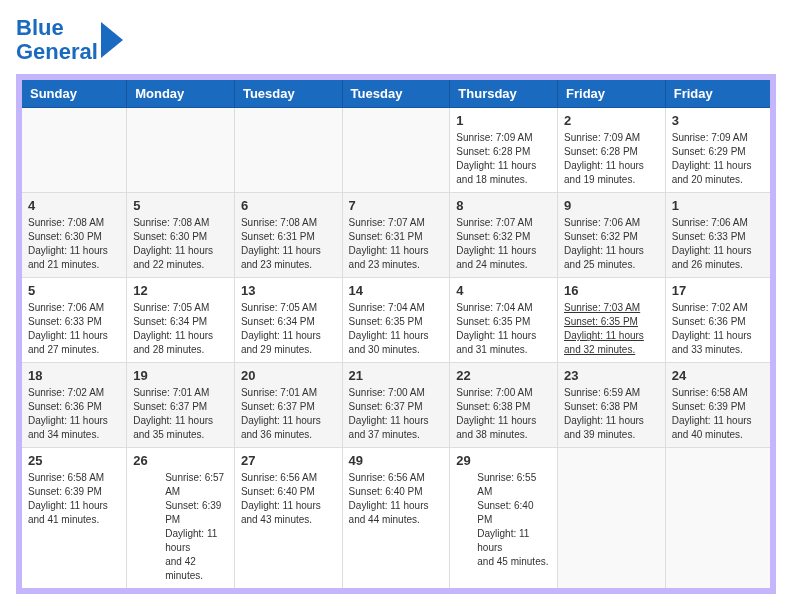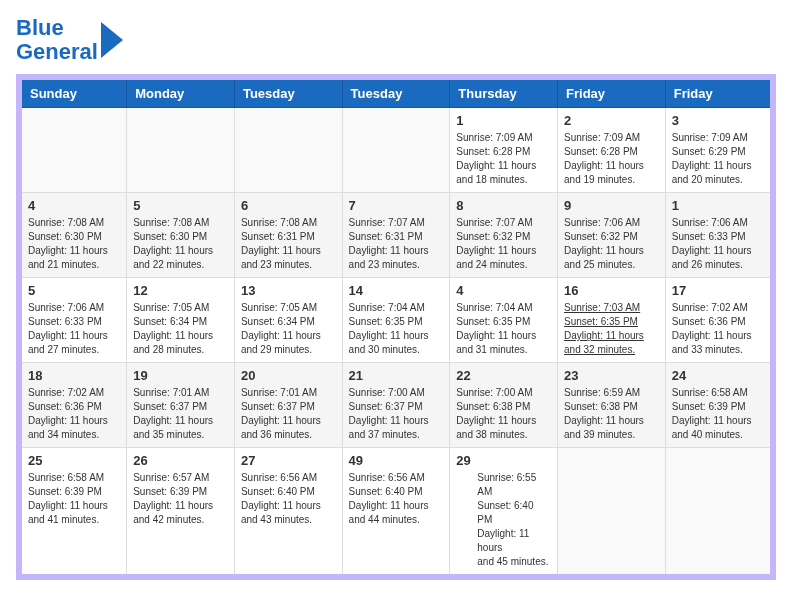--- a/index.html
+++ b/index.html
@@ -292,21 +292,21 @@
       <tr>
         <td>
           <span class="day-num">25</span>
           <div class="day-info" style="white-space: pre-line;">Sunrise: 6:58 AM
 Sunset: 6:39 PM
 Daylight: 11 hours
 and 41 minutes.</div>
         </td>
         <td>
           <span class="day-num">26</span>
-          <div class="day-info" style="white-space: pre-line;">Sunrise: 6:57 AM
+          <div class="day-info" style="white-space: pre-line; margin-left: 32px;">Sunrise: 6:57 AM
 Sunset: 6:39 PM
 Daylight: 11 hours
 and 42 minutes.</div>
         </td>
         <td>
           <span class="day-num">27</span>
           <div class="day-info" style="white-space: pre-line;">Sunrise: 6:56 AM
 Sunset: 6:40 PM
 Daylight: 11 hours
 and 43 minutes.</div>

